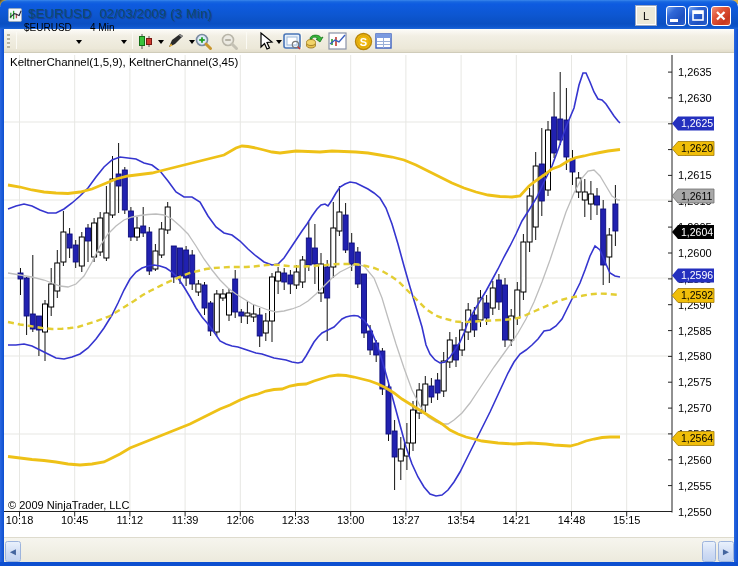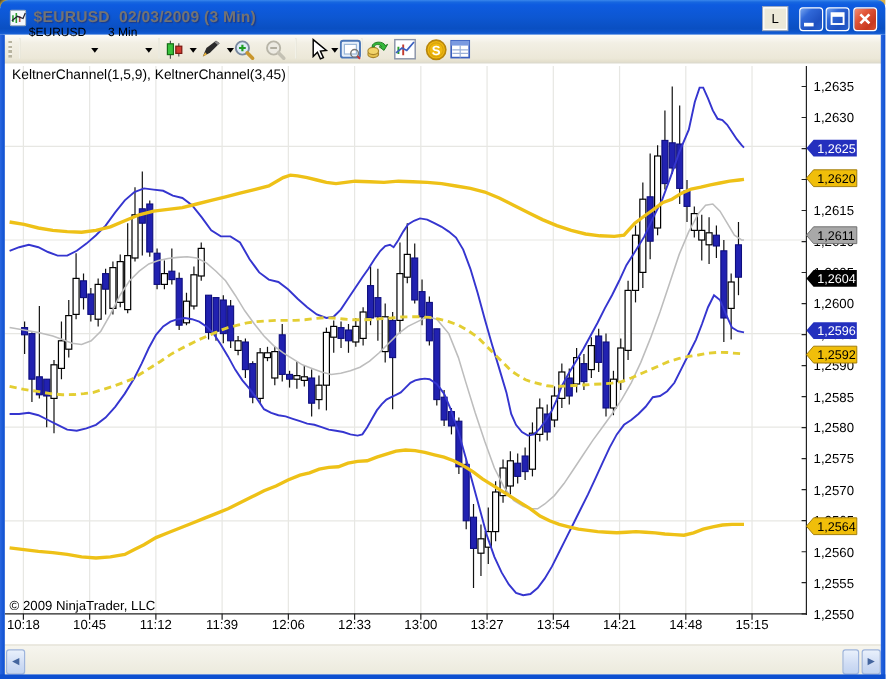--- a/index.html
+++ b/index.html
@@ -1,17 +1,17 @@
 <!DOCTYPE html>
 <html><head><meta charset="utf-8"><style>
 *{margin:0;padding:0;box-sizing:border-box}
 body{width:738px;height:566px;position:relative;overflow:hidden;font-family:"Liberation Sans",sans-serif;background:#fff}
 .tb{position:absolute;left:0;top:0;width:738px;height:29px;border-radius:7px 7px 0 0;
  background:linear-gradient(180deg,#3a87ec 0%,#1767e0 6%,#0e5be0 14%,#0d57d2 50%,#0a4fc2 82%,#0d55cc 92%,#1e66d8 100%)}
-.ttl{position:absolute;left:28px;top:6px;color:#737373;font-size:13px;font-weight:bold;letter-spacing:0.2px;text-shadow:1px 1px 1px #1a3a8a}
+.ttl{position:absolute;left:28px;top:6px;color:#0c4a6e;font-size:13px;font-weight:normal;letter-spacing:0.2px;text-shadow:1px 1px 1px #1a3a8a}
 .btnL{position:absolute;left:636px;top:6px;width:20px;height:19px;background:#ece9d8;border:1px solid #fff;box-shadow:0 0 0 1px #9aa8c0;font-size:11px;color:#000;text-align:center;line-height:18px}
 .wbtn{position:absolute;top:6px;width:20px;height:20px;border-radius:3px;border:1px solid #fff}
 .bmin,.bmax{background:linear-gradient(135deg,#7aa8f0 0%,#3068d8 30%,#1e50c0 70%,#2860cc 100%)}
 .bclose{background:linear-gradient(135deg,#f09078 0%,#e2573a 35%,#c83p18 75%,#d8502e 100%)}
 .toolbar{position:absolute;left:3px;top:29px;width:732px;height:24px;background:linear-gradient(180deg,#fdfcf9 0%,#f2efe4 30%,#ece8d8 85%,#e2ddcb 100%);border-bottom:1px solid #d0ccba}
 .grip{position:absolute;left:7px;top:34px;width:3px;height:14px;background:repeating-linear-gradient(180deg,#b8b4a0 0px,#b8b4a0 2px,#f5f3ea 2px,#f5f3ea 4px)}
 .vsep{position:absolute;top:32px;width:1px;height:17px;background:#c6c2ac;border-right:1px solid #fbfaf4}
 .tbt{position:absolute;top:22px;font-size:10px;color:#000}
 .dar{position:absolute;top:40px;width:0;height:0;border-left:3.5px solid transparent;border-right:3.5px solid transparent;border-top:4px solid #000}
 .chart{position:absolute;left:4px;top:53px;width:730px;height:484px;background:#fff}
@@ -39,21 +39,21 @@
       <rect x="4" y="4" width="10" height="3" fill="#fff"></rect>
     </svg></div>
 <div class="wbtn bclose" style="left:710.5px;background:linear-gradient(135deg,#f09078 0%,#e2573a 35%,#c8381f 75%,#d8502e 100%)"><svg width="18" height="18">
       <path d="M5,5 L12.5,12.5 M12.5,5 L5,12.5" stroke="#fff" stroke-width="2.2"></path>
     </svg></div>
 <div class="toolbar"></div>
 <div class="grip"></div>
 <div class="vsep" style="left:16px"></div>
 <div class="tbt" style="left:24px">$EURUSD</div>
 <div class="dar" style="left:76px"></div>
-<div class="tbt" style="left:90px">3 Min</div>
+<div class="tbt" style="left:90px">4 Min</div>
 <div class="dar" style="left:121px"></div>
 <div class="vsep" style="left:132px"></div>
 <div class="dar" style="left:158px"></div>
 <div class="dar" style="left:189px"></div>
 <div class="dar" style="left:276px"></div>
 <div class="vsep" style="left:246px"></div>
 <div class="vsep" style="left:301px"></div>
 <svg style="position:absolute;left:138px;top:33px" width="20" height="17" viewBox="0 0 20 17">
     <line x1="4" y1="1" x2="4" y2="16" stroke="#555" stroke-width="1"></line>
     <rect x="1.5" y="3.5" width="5" height="9" fill="#39c23c" stroke="#156f17"></rect>

